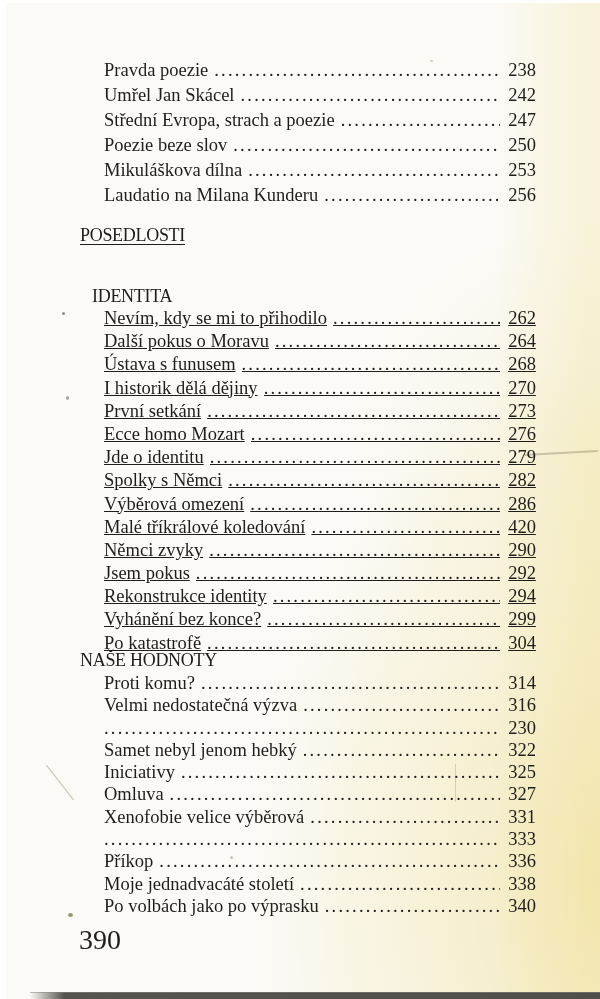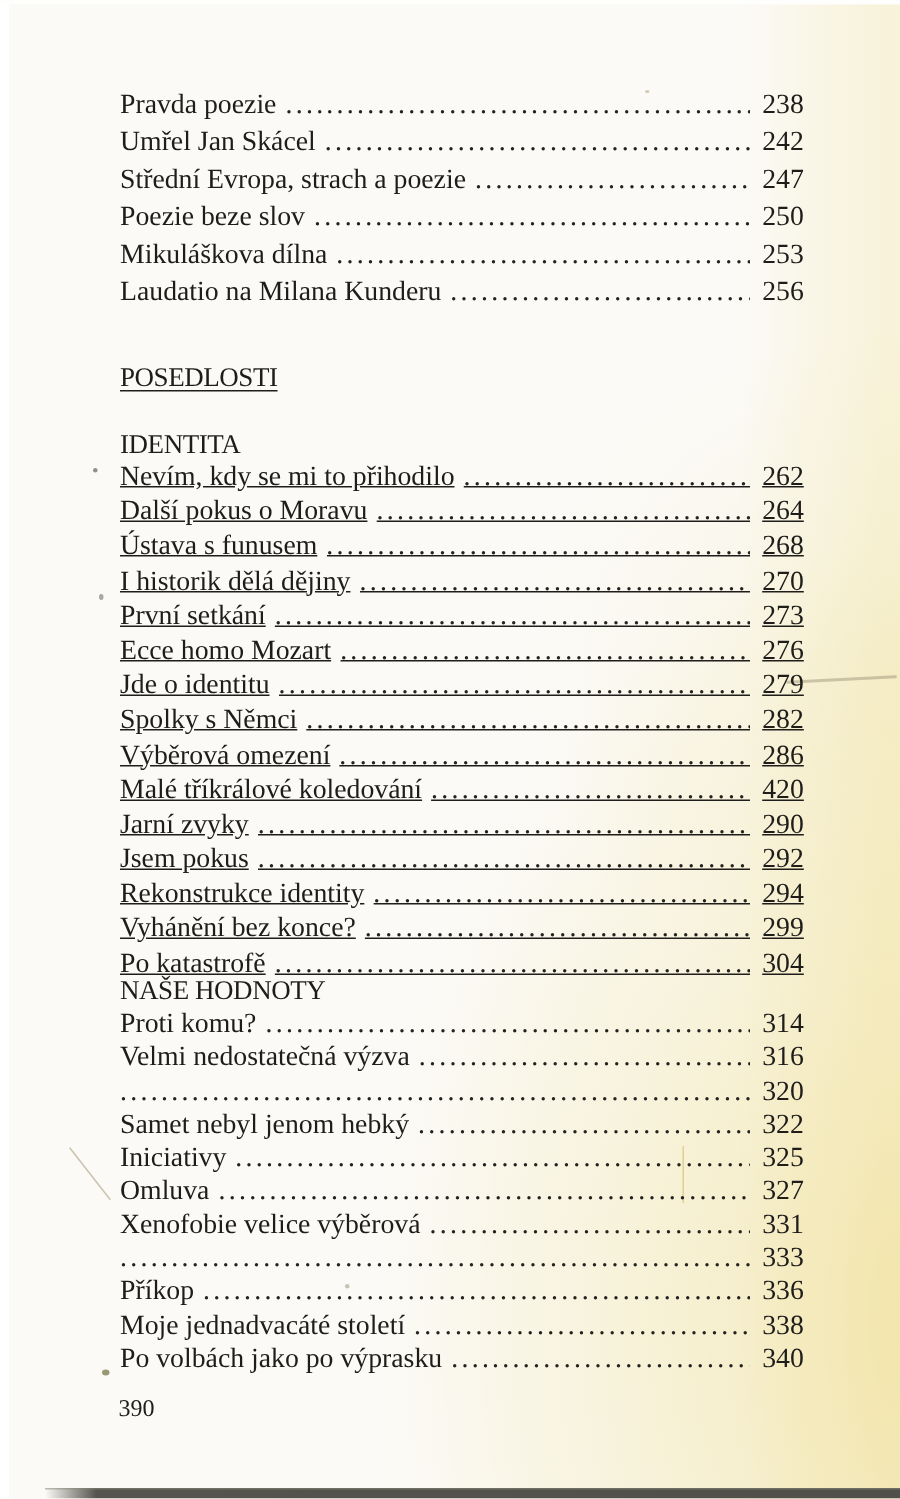--- a/index.html
+++ b/index.html
@@ -45,44 +45,45 @@
   .speck.s3{left:66px;top:396px;width:3px;height:4px;background:rgba(90,85,78,0.5);}
   .speck.s4{left:430px;top:60px;width:3px;height:2px;background:rgba(150,130,90,0.4);}
   .speck.s5{left:230px;top:856px;width:3px;height:3px;background:rgba(120,115,80,0.4);}
 
   
   .abs{position:absolute;left:80px;right:60px;}
   .toc-block .toc-row{
     display:flex;align-items:baseline;height:var(--rh);
     font-size:18.5px;line-height:var(--rh);
     white-space:nowrap;
+    margin-left:24px;
   }
   .toc-row .t{flex:0 0 auto;padding-right:6px;}
   .toc-row .leader{
     flex:1 1 auto;overflow:hidden;white-space:nowrap;
     letter-spacing:2.2px;color:#24221f;
     margin-right:4px;
   }
   .toc-row .pg{flex:0 0 36px;text-align:center;}
   #sec-top{top:58px;--rh:25px;}
   #sec-identita-rows{top:307px;text-decoration:underline;--rh:23.2px;}
   #sec-hodnoty-rows{top:672px;--rh:22.3px;}
 
   .heading{
     position:absolute;left:80px;
     font-size:18px;line-height:22px;letter-spacing:-0.3px;
     white-space:nowrap;
   }
-  #part-heading{top:240px;text-decoration:underline;text-underline-offset:3px;text-align:right;}
-  #heading-identita{top:285px;}
+  #part-heading{top:224px;text-decoration:underline;text-underline-offset:3px;text-align:right;}
+  #heading-identita{top:285px;margin-left:12px;}
   #heading-hodnoty{top:649px;text-align:right;}
 
   .folio{
     position:absolute;left:79px;top:928px;
-    font-size:16px;line-height:24px;
+    font-size:28px;line-height:24px;
   }
 </style>
 </head>
 <body>
 
 <div class="page">
 
   <div class="edge-left"></div>
   <div class="edge-top"></div>
   <div class="crease"></div>
@@ -175,21 +176,21 @@
         <span class="t">Výběrová omezení</span>
         <span class="leader">........................................................................................................................</span>
         <span class="pg">286</span>
       </div>
       <div class="toc-row">
         <span class="t">Malé tříkrálové koledování</span>
         <span class="leader">........................................................................................................................</span>
         <span class="pg">420</span>
       </div>
       <div class="toc-row">
-        <span class="t">Jarní zvyky</span>
+        <span class="t">Němci zvyky</span>
         <span class="leader">........................................................................................................................</span>
         <span class="pg">290</span>
       </div>
       <div class="toc-row">
         <span class="t">Jsem pokus</span>
         <span class="leader">........................................................................................................................</span>
         <span class="pg">292</span>
       </div>
       <div class="toc-row">
         <span class="t">Rekonstrukce identity</span>
@@ -215,21 +216,21 @@
         <span class="leader">........................................................................................................................</span>
         <span class="pg">314</span>
       </div>
       <div class="toc-row">
         <span class="t">Velmi nedostatečná výzva</span>
         <span class="leader">........................................................................................................................</span>
         <span class="pg">316</span>
       </div>
       <div class="toc-row">
         <span class="leader">........................................................................................................................</span>
-        <span class="pg">320</span>
+        <span class="pg">230</span>
       </div>
       <div class="toc-row">
         <span class="t">Samet nebyl jenom hebký</span>
         <span class="leader">........................................................................................................................</span>
         <span class="pg">322</span>
       </div>
       <div class="toc-row">
         <span class="t">Iniciativy</span>
         <span class="leader">........................................................................................................................</span>
         <span class="pg">325</span>

